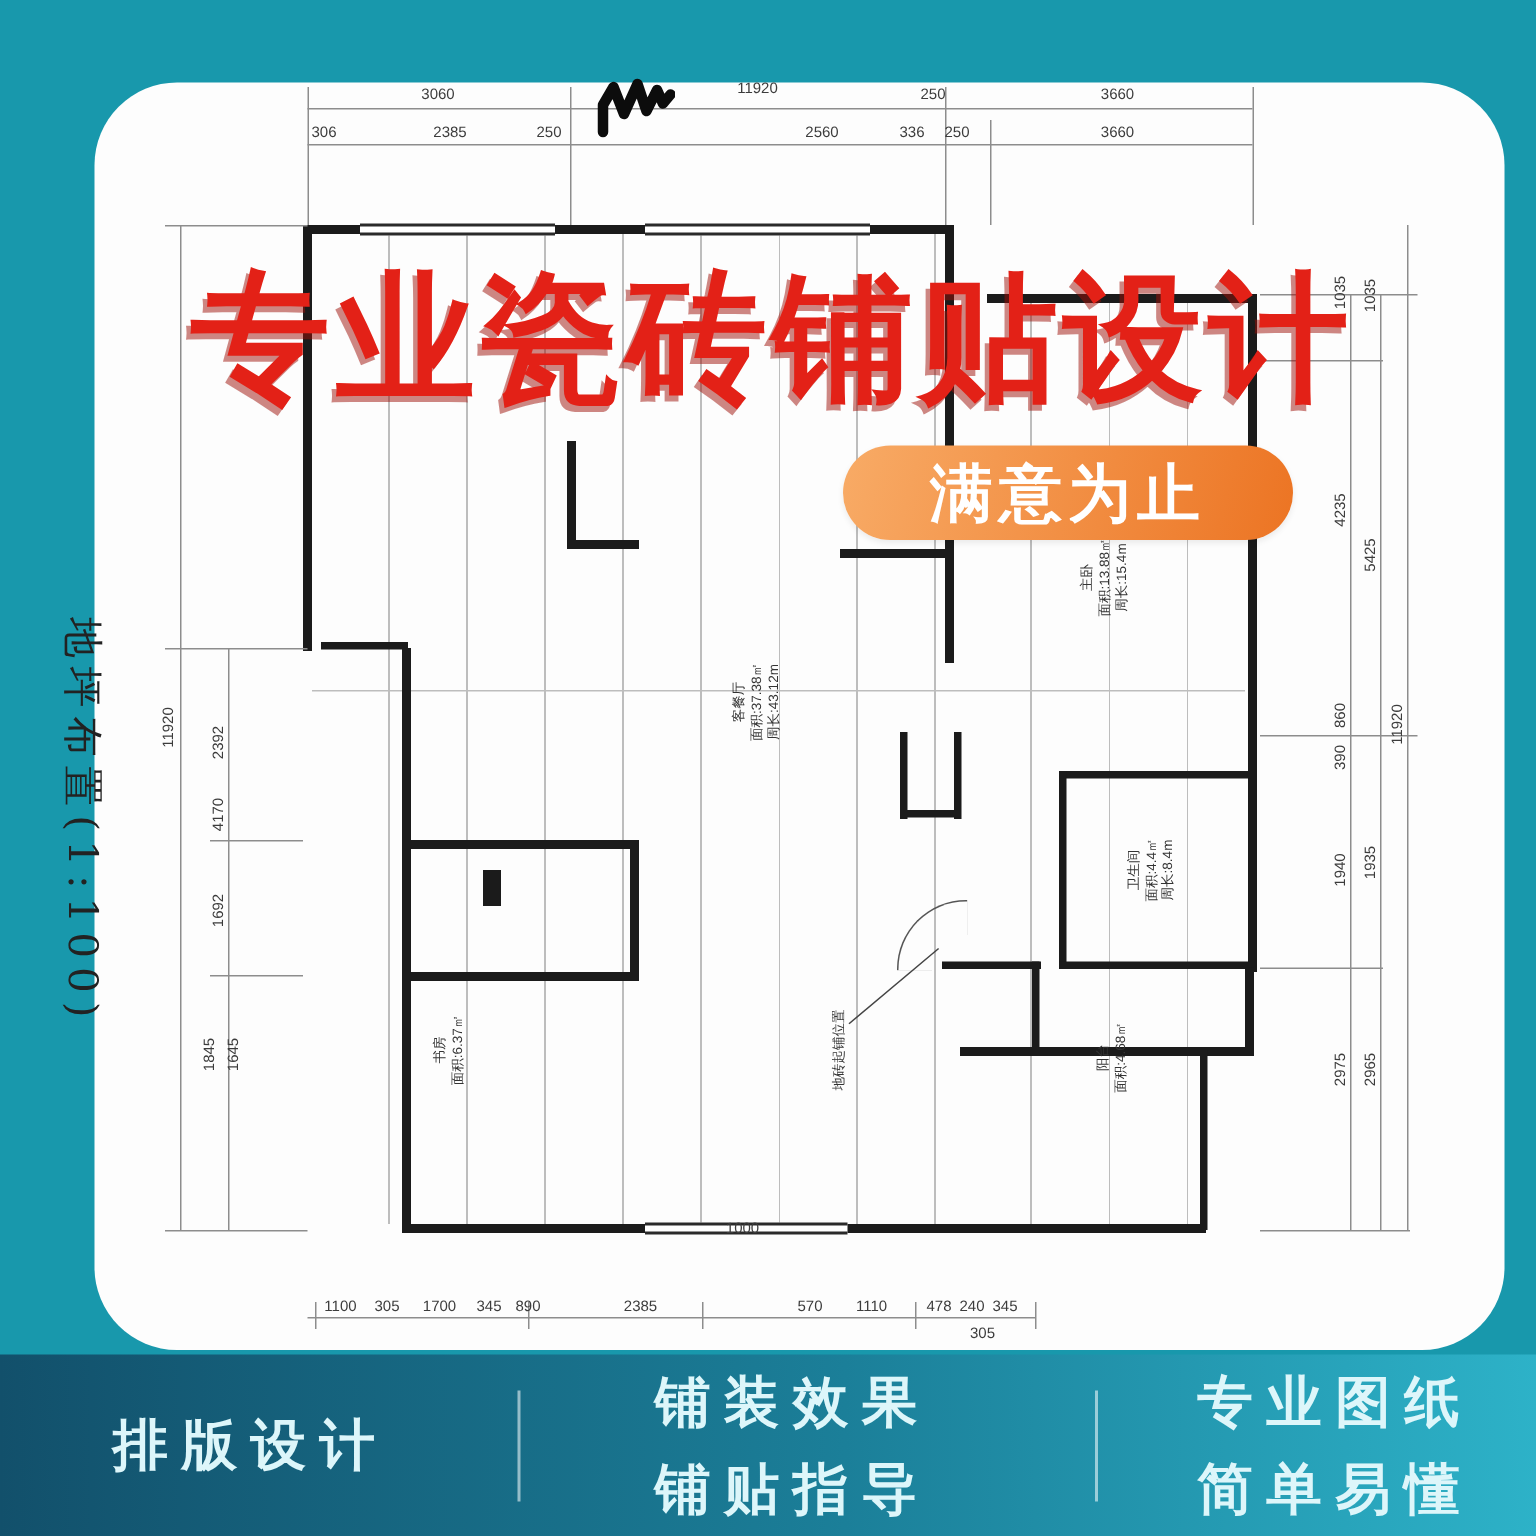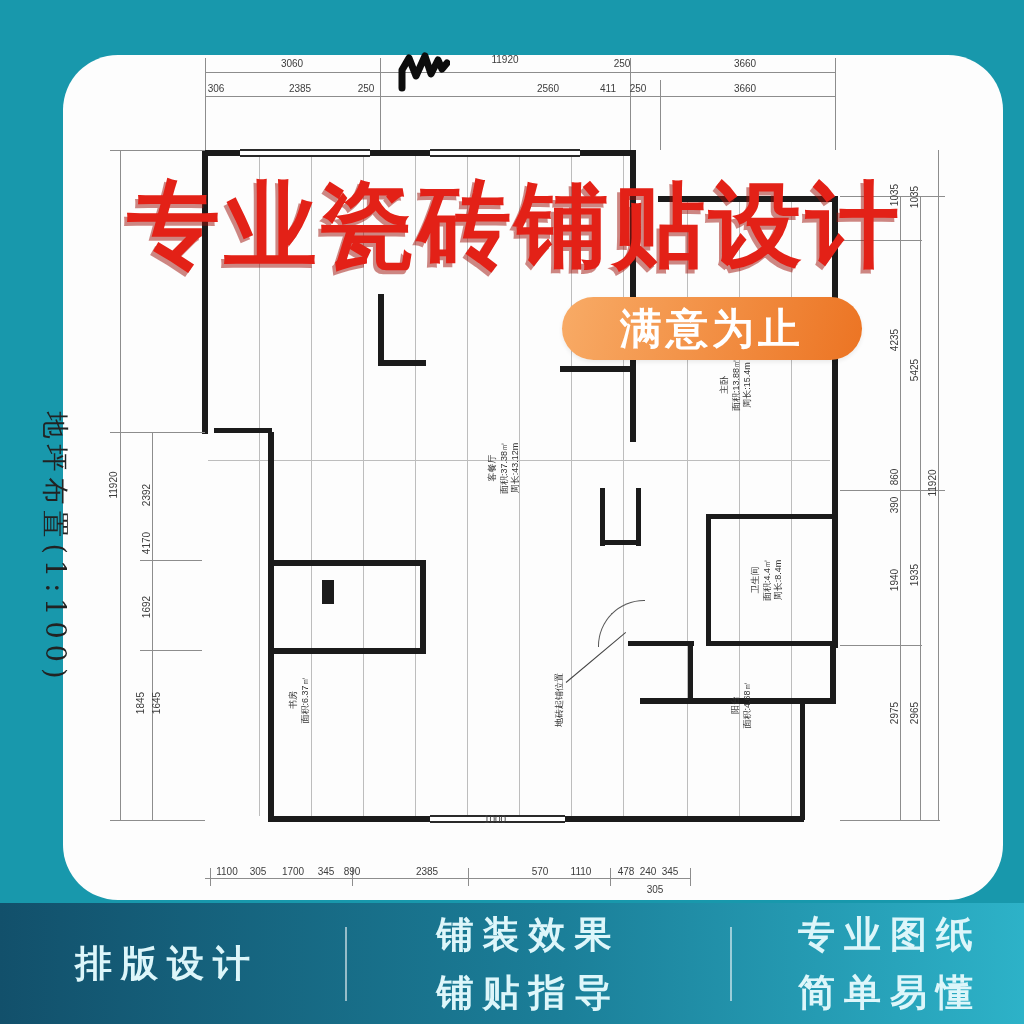--- a/index.html
+++ b/index.html
@@ -124,21 +124,21 @@
     <div class="tick" style="left:690px;top:868px;width:1px;height:18px;"></div>
 
     <span class="dim" style="left:292px;top:58px;">3060</span>
     <span class="dim" style="left:505px;top:54px;">11920</span>
     <span class="dim" style="left:622px;top:58px;">250</span>
     <span class="dim" style="left:745px;top:58px;">3660</span>
     <span class="dim" style="left:216px;top:83px;">306</span>
     <span class="dim" style="left:300px;top:83px;">2385</span>
     <span class="dim" style="left:366px;top:83px;">250</span>
     <span class="dim" style="left:548px;top:83px;">2560</span>
-    <span class="dim" style="left:608px;top:83px;">411</span>
+    <span class="dim" style="left:608px;top:83px;">336</span>
     <span class="dim" style="left:638px;top:83px;">250</span>
     <span class="dim" style="left:745px;top:83px;">3660</span>
 
     <span class="dim" style="left:227px;top:866px;">1100</span>
     <span class="dim" style="left:258px;top:866px;">305</span>
     <span class="dim" style="left:293px;top:866px;">1700</span>
     <span class="dim" style="left:326px;top:866px;">345</span>
     <span class="dim" style="left:352px;top:866px;">890</span>
     <span class="dim" style="left:427px;top:866px;">2385</span>
     <span class="dim" style="left:495px;top:814px;">1000</span>

